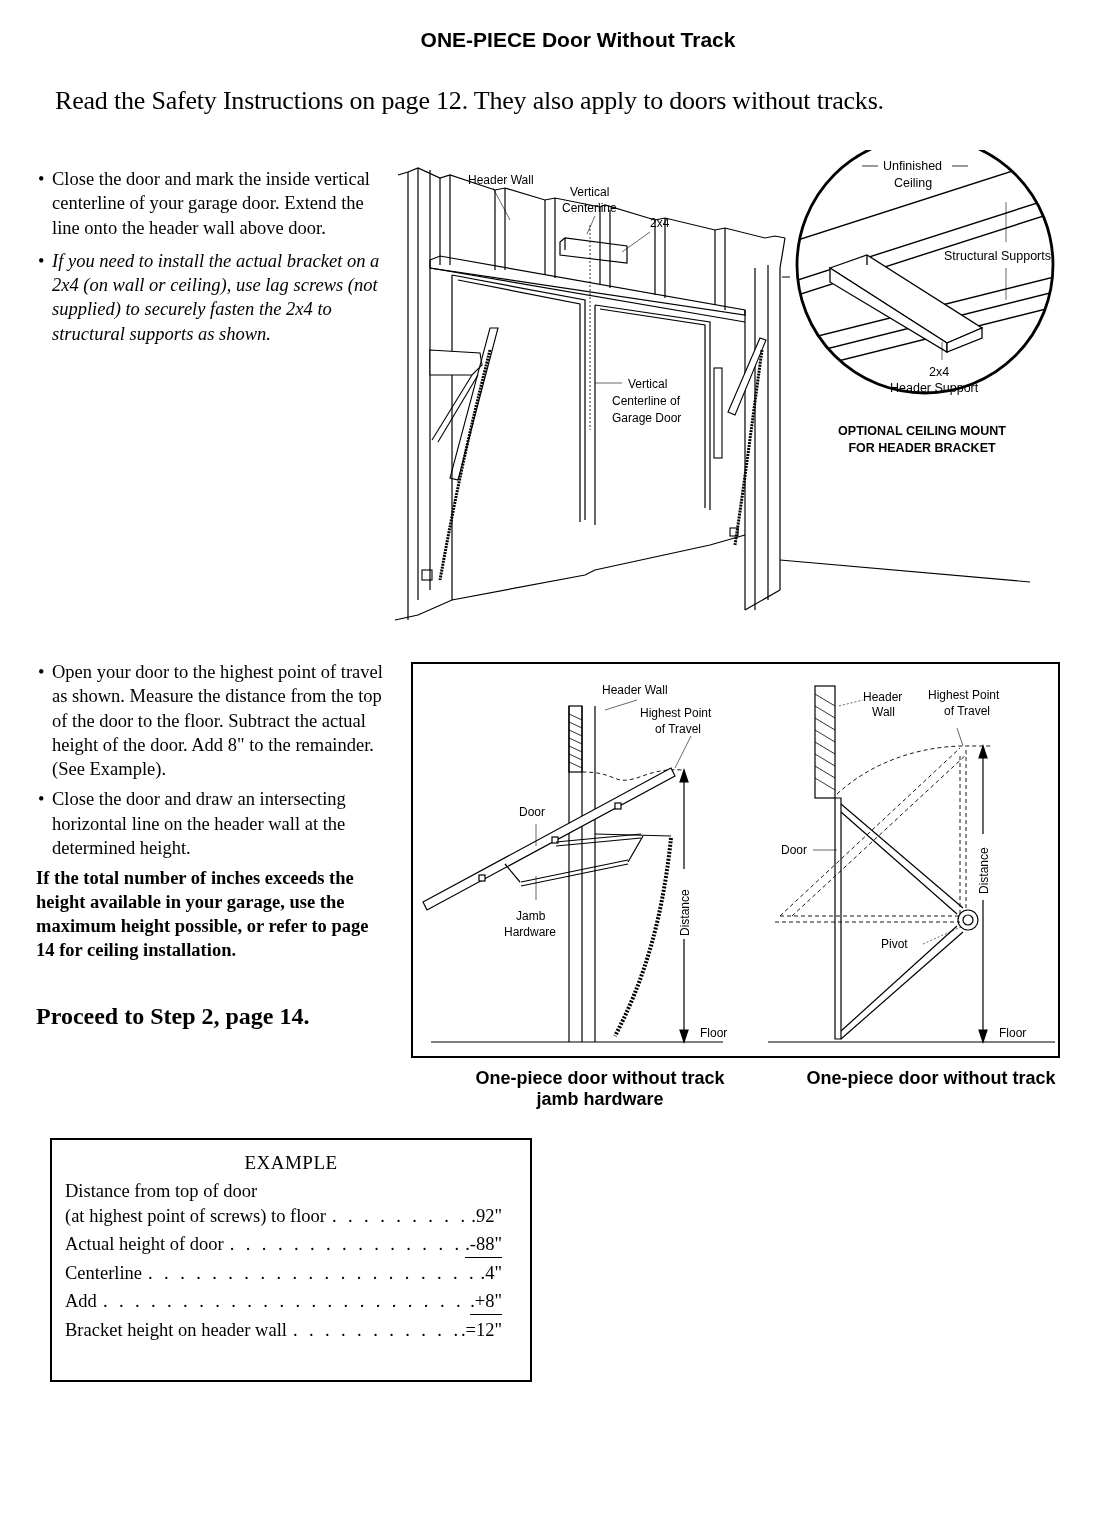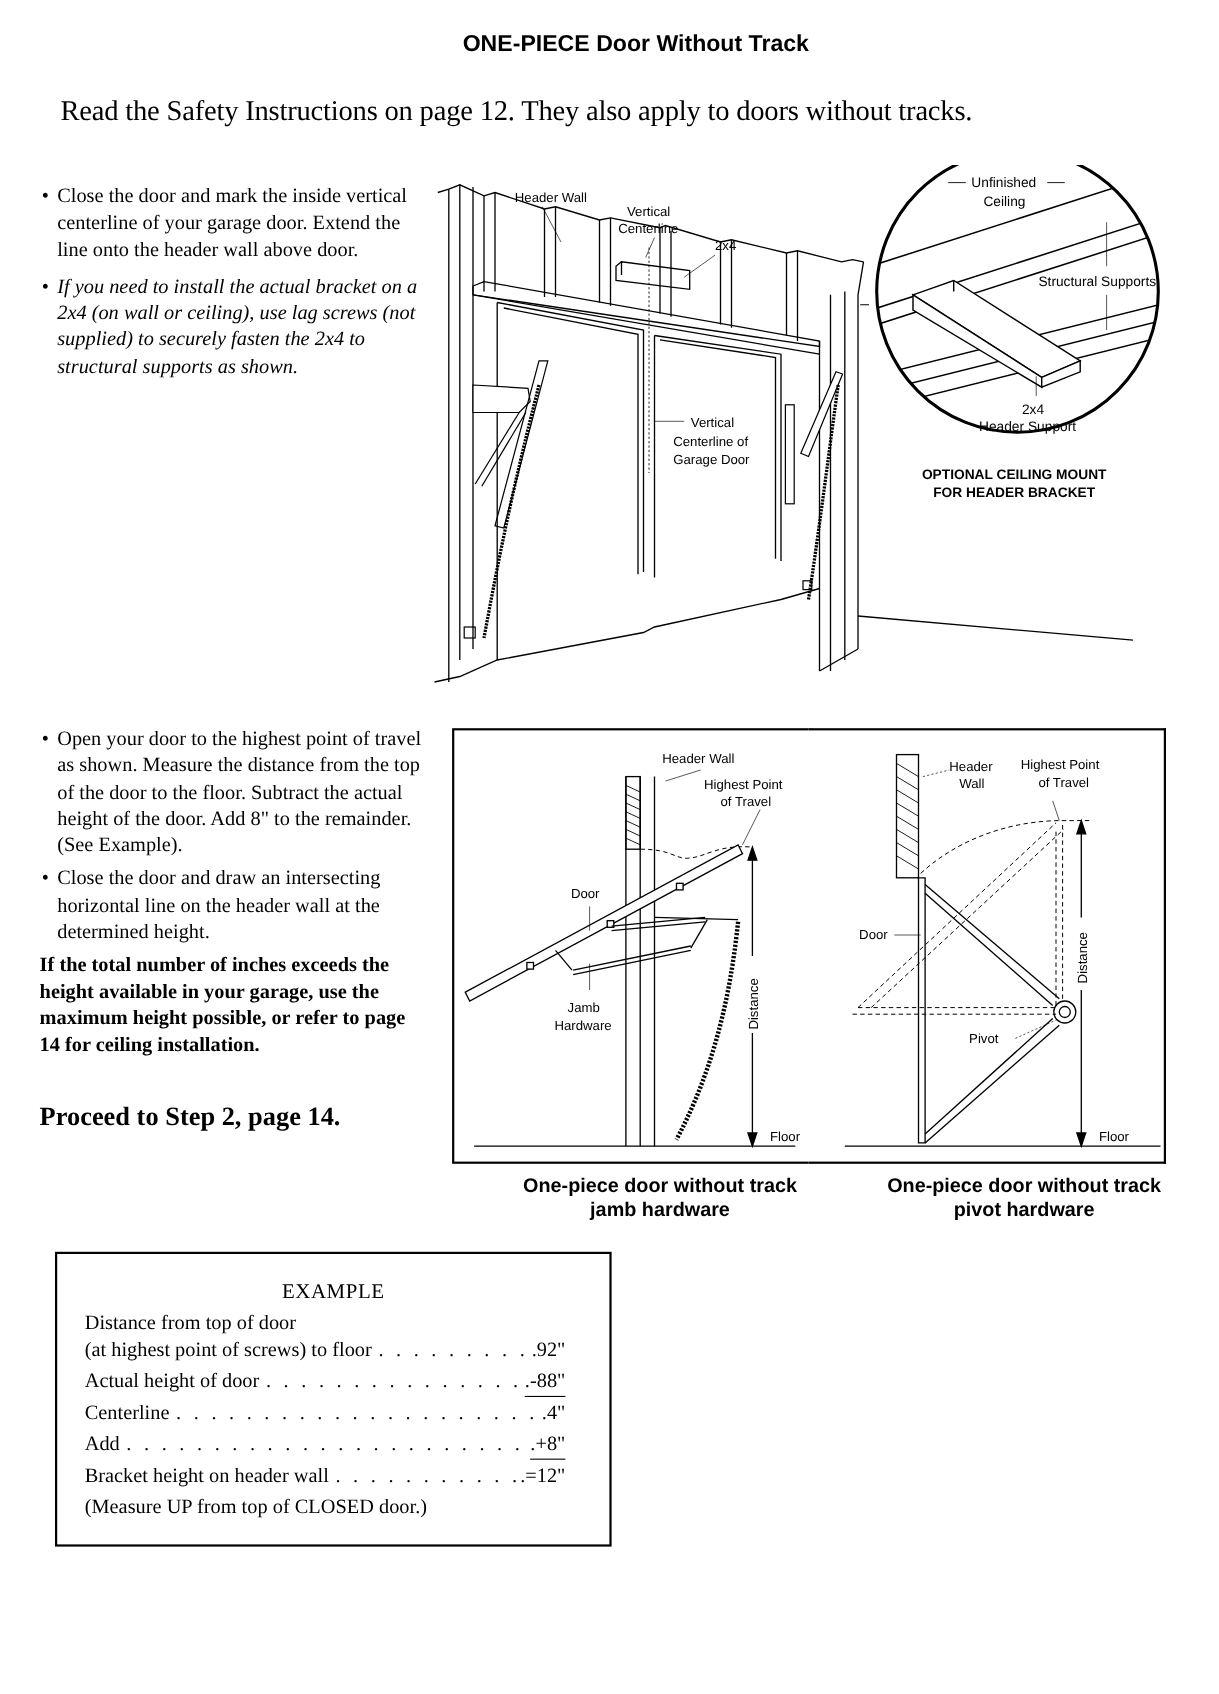--- a/index.html
+++ b/index.html
@@ -28,21 +28,21 @@
   #proceed { left: 36px; top: 1003px; font-size: 24px; font-weight: bold; }
 
   .figbox { border: 2px solid #000; background: #fff; }
   #fig-jamb { left: 411px; top: 662px; width: 324px; height: 392px; }
   #fig-pivot { left: 735px; top: 662px; width: 323px; height: 392px; border-left: none; }
 
   .caption { font-size: 18px; font-weight: bold; text-align: center; line-height: 21px; }
   #caption-jamb { left: 411px; top: 1068px; width: 330px; }
   #caption-pivot { left: 742px; top: 1068px; width: 330px; }
 
-  #example-box { left: 50px; top: 1138px; width: 478px; height: 240px; border: 2px solid #000; padding: 12px; }
+  #example-box { left: 50px; top: 1138px; width: 478px; height: 240px; border: 2px solid #000; padding: 0; }
   #example-title { text-align: center; font-size: 19px; margin-top: 12px; margin-bottom: 5px; letter-spacing: 0.5px; }
   .ex-line { font-size: 18.5px; line-height: 25px; margin-left: 13px; margin-right: 28px; display: flex; align-items: baseline; white-space: nowrap; }
   .ex-line .lbl { flex: 0 0 auto; }
   .ex-line .dots { flex: 1 1 auto; overflow: hidden; letter-spacing: 3.4px; margin: 0 2px 0 6px; color: #000; }
   .ex-line .val { flex: 0 0 auto; text-align: right; }
   .uline { border-bottom: 1.5px solid #000; }
   .ex-row-gap { margin-top: 3px; }
 
   #page-number { left: 0; width: 1108px; top: 1449px; text-align: right; font-size: 20px; }
 
@@ -309,21 +309,20 @@
     <text class="lbl-sm" x="264" y="373">Floor</text>
   </svg>
 </div>
 
 <div id="caption-jamb" class="abs sans caption">
   <div>One-piece door without track</div>
   <div>jamb hardware</div>
 </div>
 <div id="caption-pivot" class="abs sans caption">
   <div>One-piece door without track</div>
-  <div>pivot hardware</div>
 </div>
 
 <div id="example-box" class="abs serif">
   <div id="example-title">EXAMPLE</div>
   <div class="ex-line">
     <span class="lbl">Distance from top of door</span>
   </div>
   <div class="ex-line">
     <span class="lbl">(at highest point of screws) to floor</span>
     <span class="dots">. . . . . . . . . . . . . . . . . . . . . . . . . . . . . . . . . . . . . . . . . . . . . . . .</span>
@@ -342,18 +341,15 @@
   <div class="ex-line ex-row-gap">
     <span class="lbl">Add</span>
     <span class="dots">. . . . . . . . . . . . . . . . . . . . . . . . . . . . . . . . . . . . . . . . . . . . . . . .</span>
     <span class="val uline">.+8"</span>
   </div>
   <div class="ex-line ex-row-gap">
     <span class="lbl">Bracket height on header wall</span>
     <span class="dots">. . . . . . . . . . . . . . . . . . . . . . . . . . . . . . . . . . . . . . . . . . . . . . . .</span>
     <span class="val">.=12"</span>
   </div>
-  <div class="ex-line ex-row-gap">
-    <span class="lbl">(Measure UP from top of CLOSED door.)</span>
-  </div>
 </div>
 
 <div id="page-number" class="abs sans">13</div>
 
 </body></html>

